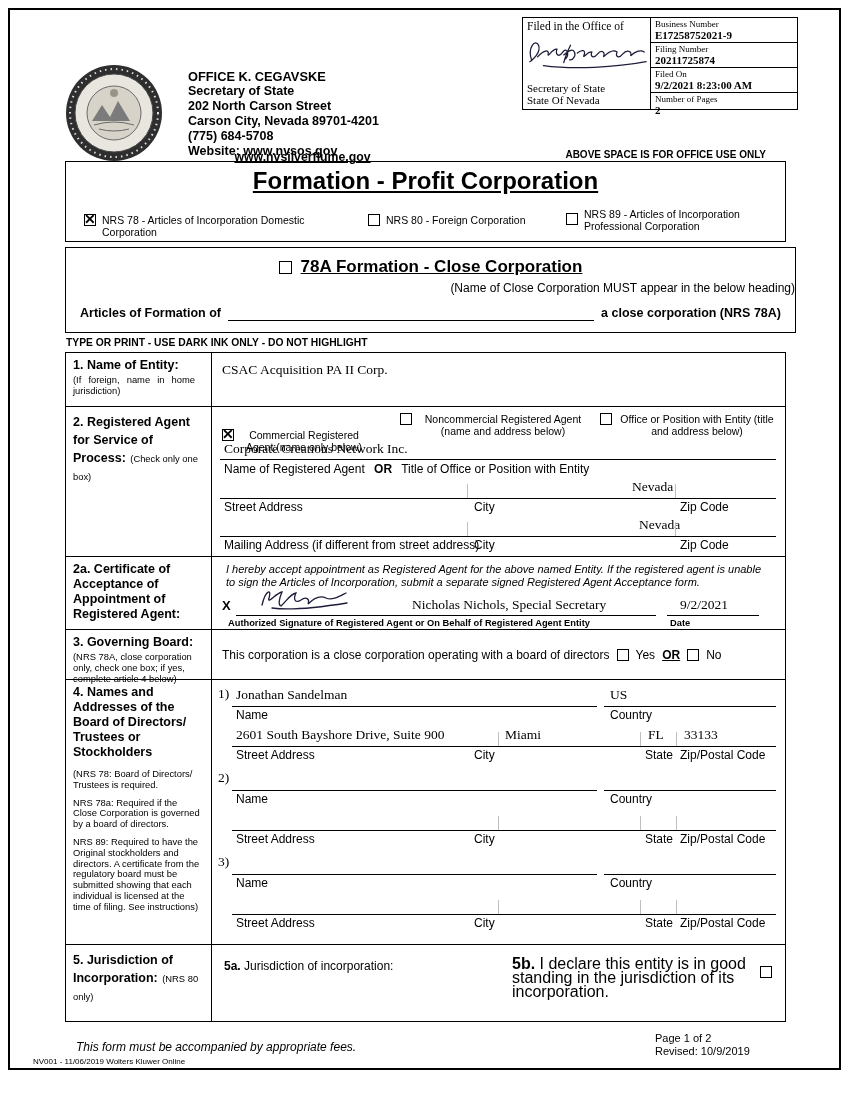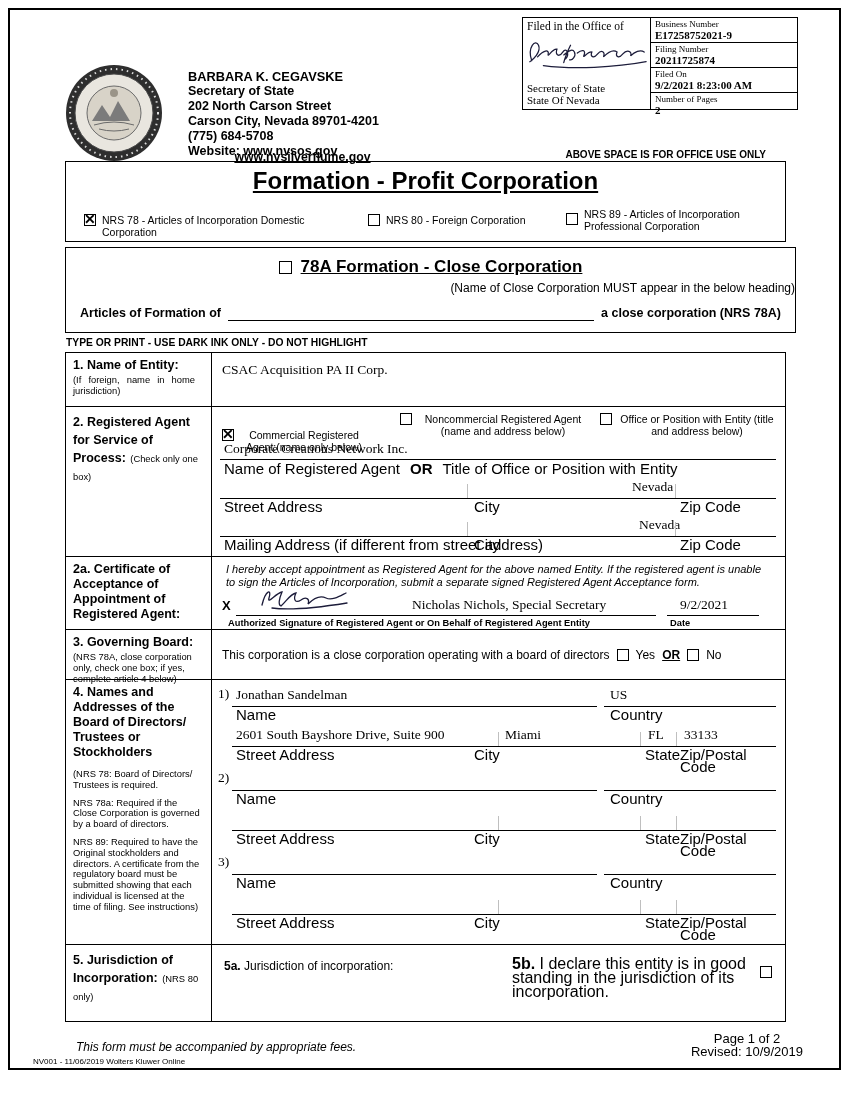--- a/index.html
+++ b/index.html
@@ -4,21 +4,21 @@
 <style>
   *{margin:0;padding:0;box-sizing:border-box;}
   html,body{background:#fff;}
   .page{position:relative;width:849px;height:1100px;background:#fff;color:#000;
         font-family:"Liberation Sans",sans-serif;overflow:hidden;}
   .abs{position:absolute;}
   .b{font-weight:bold;}
   .it{font-style:italic;}
   .u{text-decoration:underline;}
   .fs12{font-size:12.5px;line-height:15px;}
-  .cap{font-size:15px;line-height:12px;}
+  .cap{font-size:12px;line-height:12px;}
   .cap9{font-size:9.4px;line-height:10.8px;}
   .serifv{font-family:"Liberation Serif",serif;font-size:13.5px;line-height:15px;}
   .frame{position:absolute;left:8px;top:8px;width:833px;height:1062px;border:2px solid #000;pointer-events:none;}
   .cb{display:inline-block;width:12px;height:12px;border:1.4px solid #000;background:#fff;position:relative;flex:none;}
   .cb.checked::after{content:"\2715";position:absolute;left:-1px;top:-4px;font-size:14px;font-weight:bold;color:#000;}
   .uline{position:absolute;border-bottom:1.2px solid #000;height:0;}
   .tick{position:absolute;border-left:1px solid #bfbfbf;width:0;}
   .tbl{left:65px;top:352px;width:721px;height:670px;border:1.5px solid #000;}
   .vdiv{position:absolute;left:145px;top:0;bottom:0;border-left:1.5px solid #000;}
   .row{position:absolute;left:0;width:100%;}
@@ -51,21 +51,21 @@
       <circle cx="50" cy="50" r="39" fill="#e9e6df" stroke="#4a4a4a" stroke-width="1"></circle>
       <circle cx="50" cy="50" r="27" fill="#d8d3c8" stroke="#6a6a6a" stroke-width="1"></circle>
       <path d="M28 58 L38 42 L46 54 L54 38 L66 58 Z" fill="#7b7b7b"></path>
       <path d="M30 62 Q50 56 70 62" stroke="#6a6a6a" fill="none"></path>
       <circle cx="50" cy="30" r="4" fill="#9a9488"></circle>
       <path d="M35 66 Q50 70 65 66" stroke="#6a6a6a" fill="none"></path>
     </svg>
   </div>
 
   <div class="abs" style="left:188px;top:69px;width:235px;">
-    <div class="b" style="font-size:12.8px;line-height:15px;">BARBARA K. CEGAVSKE</div>
+    <div class="b" style="font-size:12.8px;line-height:15px;">OFFICE K. CEGAVSKE</div>
     <div class="b fs12">Secretary of State</div>
     <div class="b fs12">202 North Carson Street</div>
     <div class="b fs12">Carson City, Nevada 89701-4201</div>
     <div class="b fs12">(775) 684-5708</div>
     <div class="b fs12">Website: www.nvsos.gov</div>
   </div>
   <div class="abs b u" style="left:195px;top:150px;width:215px;text-align:center;font-size:12.3px;">www.nvsilverflume.gov</div>
 
   <div class="abs stampbox">
     <div class="stampL">
@@ -307,18 +307,18 @@
         <div class="abs" style="left:300px;top:12px;width:240px;font-size:16px;line-height:14px;">
           <span class="b">5b.</span>
           <span>I declare this entity is in good standing in the jurisdiction of its incorporation.</span>
         </div>
         <span class="cb abs" style="left:548px;top:19px;"></span>
       </div>
     </div>
   </div>
 
   <div class="abs it" style="left:76px;top:1040px;font-size:12px;">This form must be accompanied by appropriate fees.</div>
-  <div class="abs" style="left:686px;top:1032px;width:122px;text-align:center;font-size:13px;line-height:13px;">
+  <div class="abs" style="left:655px;top:1032px;width:122px;text-align:left;font-size:11px;line-height:13px;">
     <div>Page 1 of 2</div>
     <div>Revised: 10/9/2019</div>
   </div>
   <div class="abs" style="left:33px;top:1057px;font-size:8px;">NV001 - 11/06/2019 Wolters Kluwer Online</div>
 </div>
 
 </body></html>

